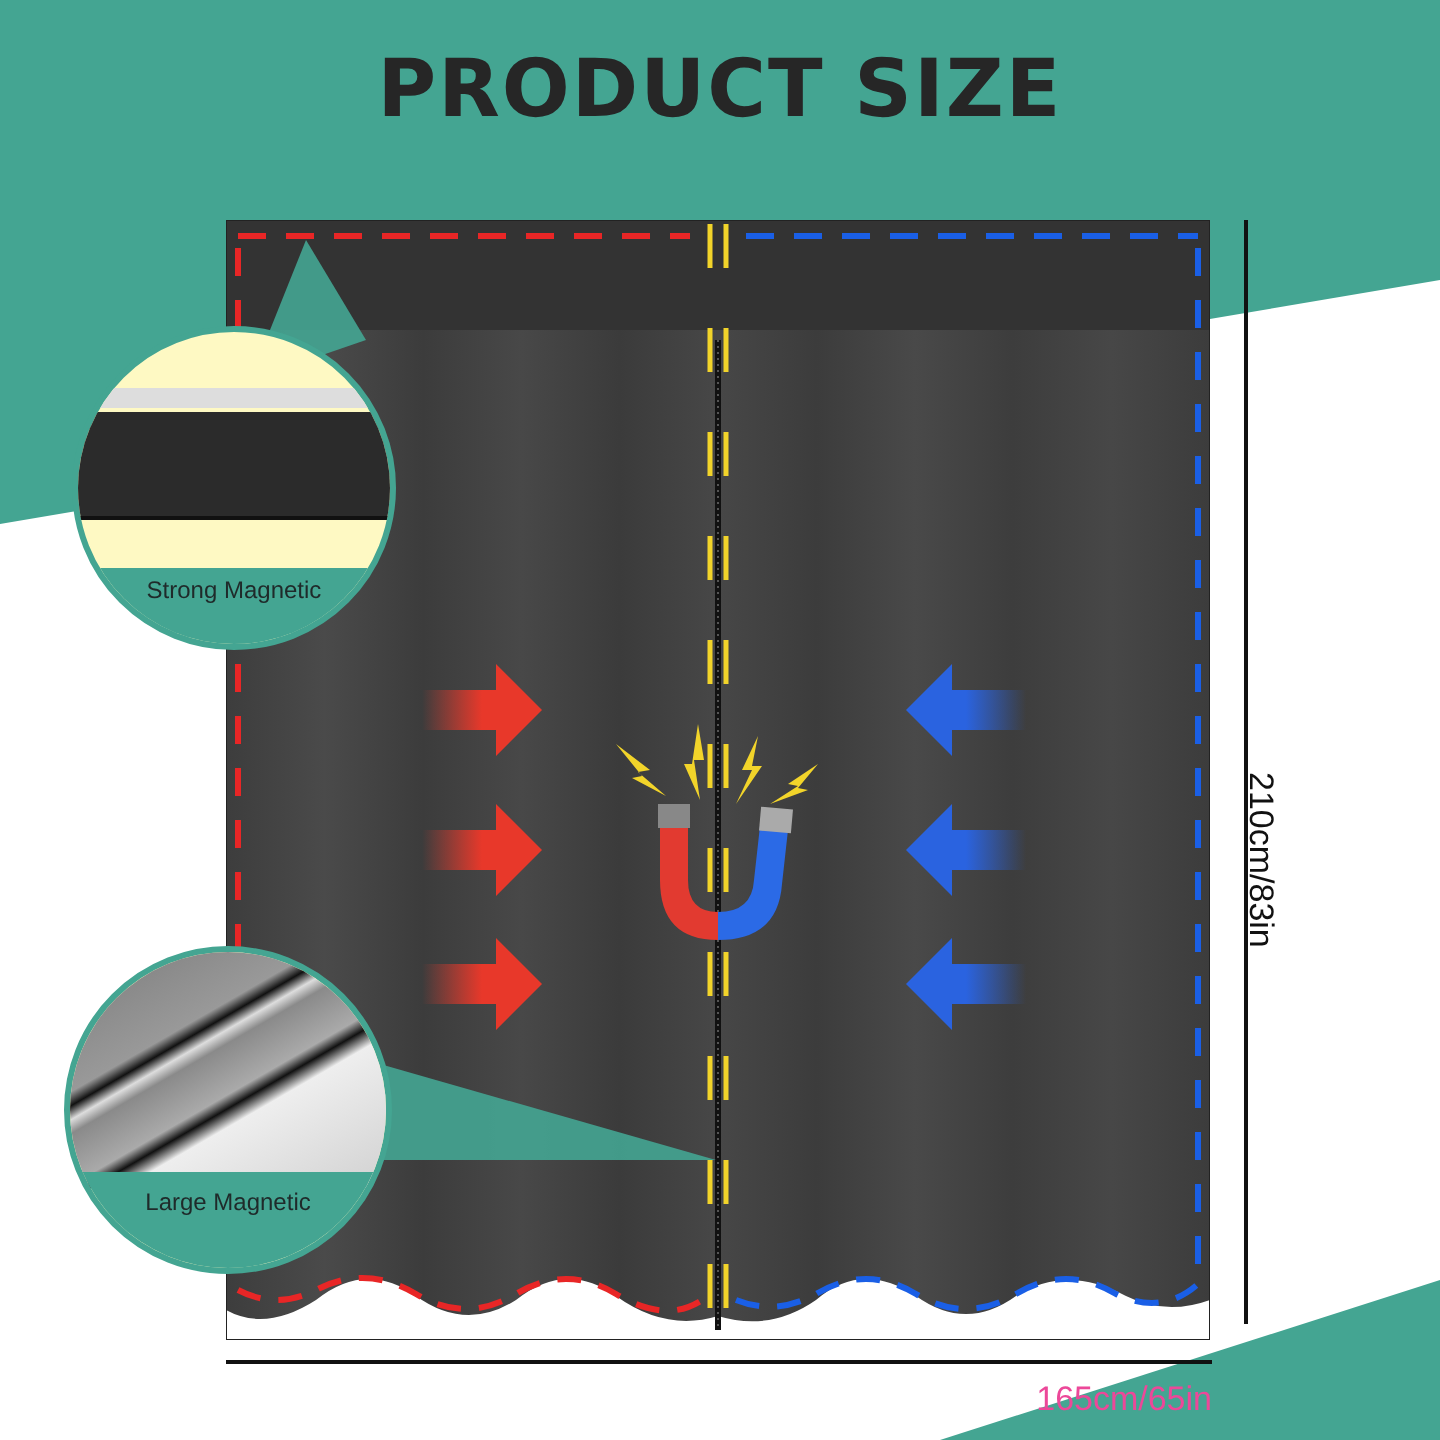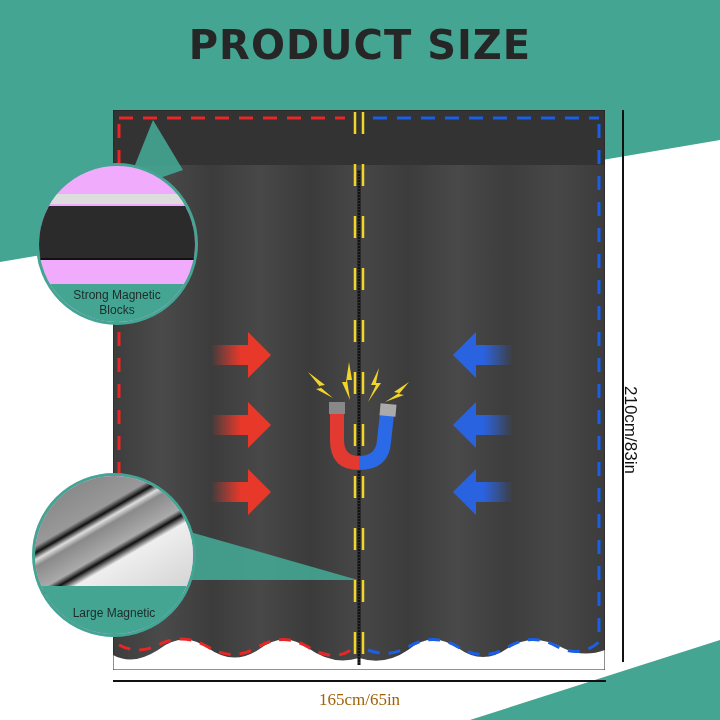--- a/index.html
+++ b/index.html
@@ -1,26 +1,26 @@
 <!DOCTYPE html>
 <html><head>
 <meta charset="utf-8">
 <style>
   html,body{margin:0;padding:0;}
   body{width:720px;height:720px;position:relative;overflow:hidden;background:#ffffff;font-family:"Liberation Sans",sans-serif;}
   .bg{position:absolute;left:0;top:0;width:720px;height:720px;}
   .title{position:absolute;left:0;top:22px;width:720px;text-align:center;font-family:"DejaVu Sans",sans-serif;font-weight:bold;font-size:40px;letter-spacing:1px;color:#262626;}
   .curtain{position:absolute;left:113px;top:110px;width:492px;height:560px;}
-  .circle{position:absolute;border-radius:50%;overflow:hidden;border:3px solid #44a592;background:#f0abfc;}
+  .circle{position:absolute;border-radius:50%;overflow:hidden;border:3px solid #44a592;background:#fef9c3;}
   .c1{left:36px;top:163px;width:156px;height:156px;}
   .c2{left:32px;top:473px;width:158px;height:158px;}
   .clabel{position:absolute;left:0;width:100%;text-align:center;color:#1f2a2a;font-size:12px;line-height:14px;font-family:"Liberation Sans",sans-serif;}
   .dim-h{position:absolute;left:113px;top:680px;width:493px;height:2px;background:#111;}
   .dim-v{position:absolute;left:622px;top:110px;width:2px;height:552px;background:#111;}
-  .dim-h-label{position:absolute;left:113px;width:493px;top:690px;text-align:center;font-size:17px;color:#a16207;font-family:Liberation Serif, serif;}
+  .dim-h-label{position:absolute;left:113px;width:493px;top:690px;text-align:right;font-size:17px;color:#ec4899;}
   .dim-v-label{position:absolute;left:640px;top:386px;font-size:17px;color:#111;transform:rotate(90deg);transform-origin:0 0;white-space:nowrap;}
 </style>
 </head>
 <body>
 
 <svg class="bg" viewBox="0 0 720 720">
   <polygon points="0,0 720,0 720,140 0,262" fill="#44a592"></polygon>
   <polygon points="470,720 720,640 720,720" fill="#44a592"></polygon>
 </svg>
 
@@ -98,25 +98,24 @@
 
   <polygon points="40,10 12,80 70,60" fill="#44a592" opacity="0.9"></polygon>
   <polygon points="70,420 245,470 60,470" fill="#44a592" opacity="0.9"></polygon>
 </svg>
 
 <div class="circle c1">
   <div style="position:absolute;left:0;top:28px;width:100%;height:10px;background:#ddd;"></div>
   <div style="position:absolute;left:0;top:40px;width:100%;height:52px;background:#2b2b2b;border-bottom:2px solid #111;"></div>
   <div style="position:absolute;left:0;top:118px;width:100%;height:40px;background:#44a592;"></div>
   <div class="clabel" style="top:122px;">Strong Magnetic</div>
-  <div class="clabel" style="top:137px;">Blocks</div>
 </div>
 
 <div class="circle c2">
   <div style="position:absolute;left:-20px;top:0;width:200px;height:118px;background:linear-gradient(150deg,#777 0%,#999 35%,#111 38%,#ddd 41%,#8a8a8a 44%,#aaa 55%,#111 58%,#eee 62%,#ccc 100%);"></div>
   <div style="position:absolute;left:0;top:110px;width:100%;height:50px;background:#44a592;"></div>
-  <div class="clabel" style="top:118px;margin-top:12px;">Large Magnetic</div>
+  <div class="clabel" style="top:118px;">Large Magnetic</div>
 </div>
 
 <div class="dim-h"></div>
 <div class="dim-h-label">165cm/65in</div>
 <div class="dim-v"></div>
 <div class="dim-v-label">210cm/83in</div>
 
 </body></html>

